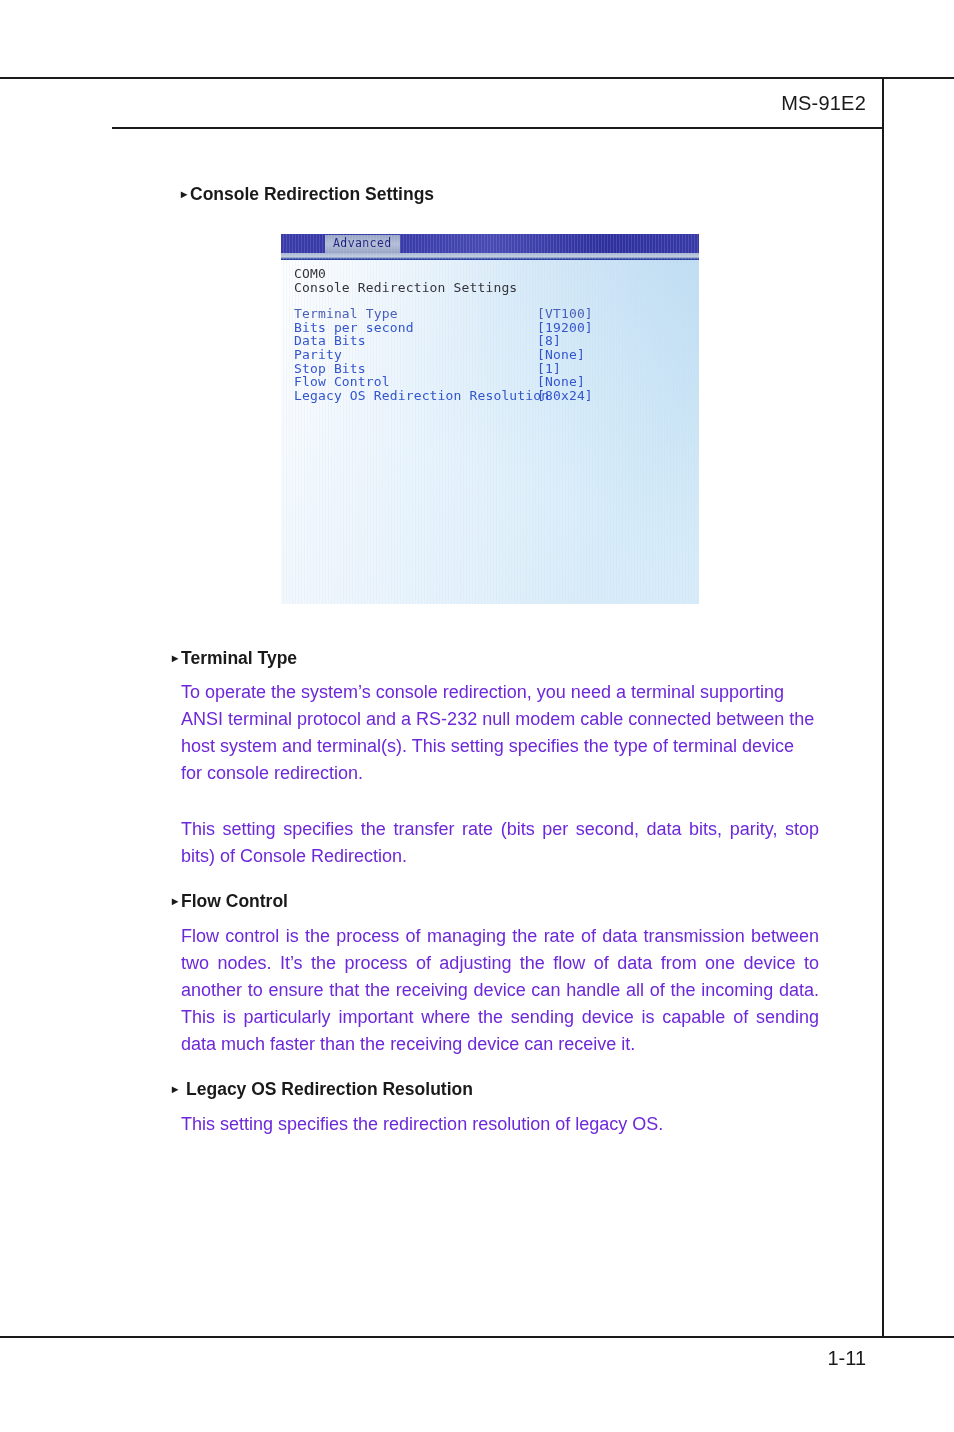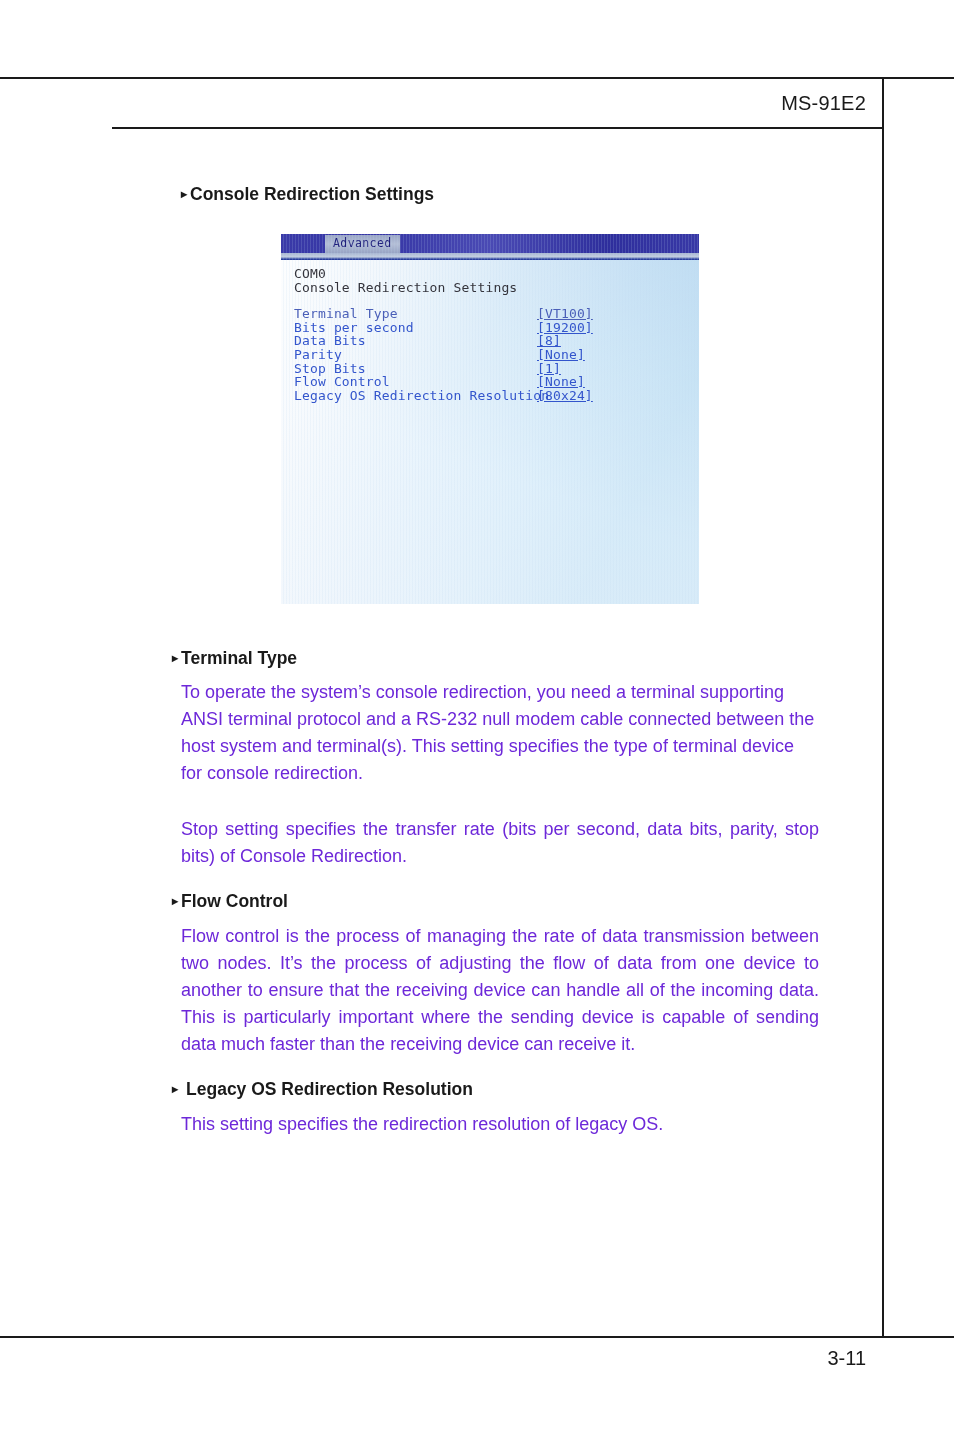--- a/index.html
+++ b/index.html
@@ -205,51 +205,50 @@
     display: flex;
     white-space: pre;
     color: #3355cc;
   }
   .bios-row .lbl {
     width: 243px;
     flex: 0 0 243px;
   }
   .bios-row .val {
     flex: 1 1 auto;
-    text-decoration: underline;
   }
   .bios-row.first .lbl,
   .bios-row.first .val {
     color: #4a5fb8;
   }
 </style>
 </head>
 <body>
 
 <div class="rule-top"></div>
 <div class="rule-header-under"></div>
 <div class="rule-right-vert"></div>
 <div class="rule-bottom"></div>
 
 <div class="page-header">MS-91E2</div>
 
-<div class="page-footer">3-11</div>
+<div class="page-footer">1-11</div>
 
 <div class="content">
 
   <div class="h-section"><span class="tri">▸</span><span>Console Redirection Settings</span></div>
 
   <div style="height:440px"></div>
 
   <div class="h-section indent-1"><span class="tri">▸</span><span>Terminal Type</span></div>
   <p class="body-text">To operate the system’s console redirection, you need a terminal supporting ANSI terminal protocol and a RS-232 null modem cable connected between the host system and terminal(s). This setting specifies the type of terminal device for console redirection.</p>
 
   <div class="sect-gap"></div>
 
-  <p class="body-text justify-all">Stop setting specifies the transfer rate (bits per second, data bits, parity, stop bits) of Console Redirection.</p>
+  <p class="body-text justify-all">This setting specifies the transfer rate (bits per second, data bits, parity, stop bits) of Console Redirection.</p>
 
   <div class="sect-gap"></div>
 
   <div class="h-section indent-1"><span class="tri">▸</span><span>Flow Control</span></div>
   <p class="body-text justify-all">Flow control is the process of managing the rate of data transmission between two nodes. It’s the process of adjusting the flow of data from one device to another to ensure that the receiving device can handle all of the incoming data. This is particularly important where the sending device is capable of sending data much faster than the receiving device can receive it.</p>
 
   <div class="sect-gap"></div>
 
   <div class="h-section indent-2"><span class="tri">▸</span><span>Legacy OS Redirection Resolution</span></div>
   <p class="body-text">This setting specifies the redirection resolution of legacy OS.</p>

